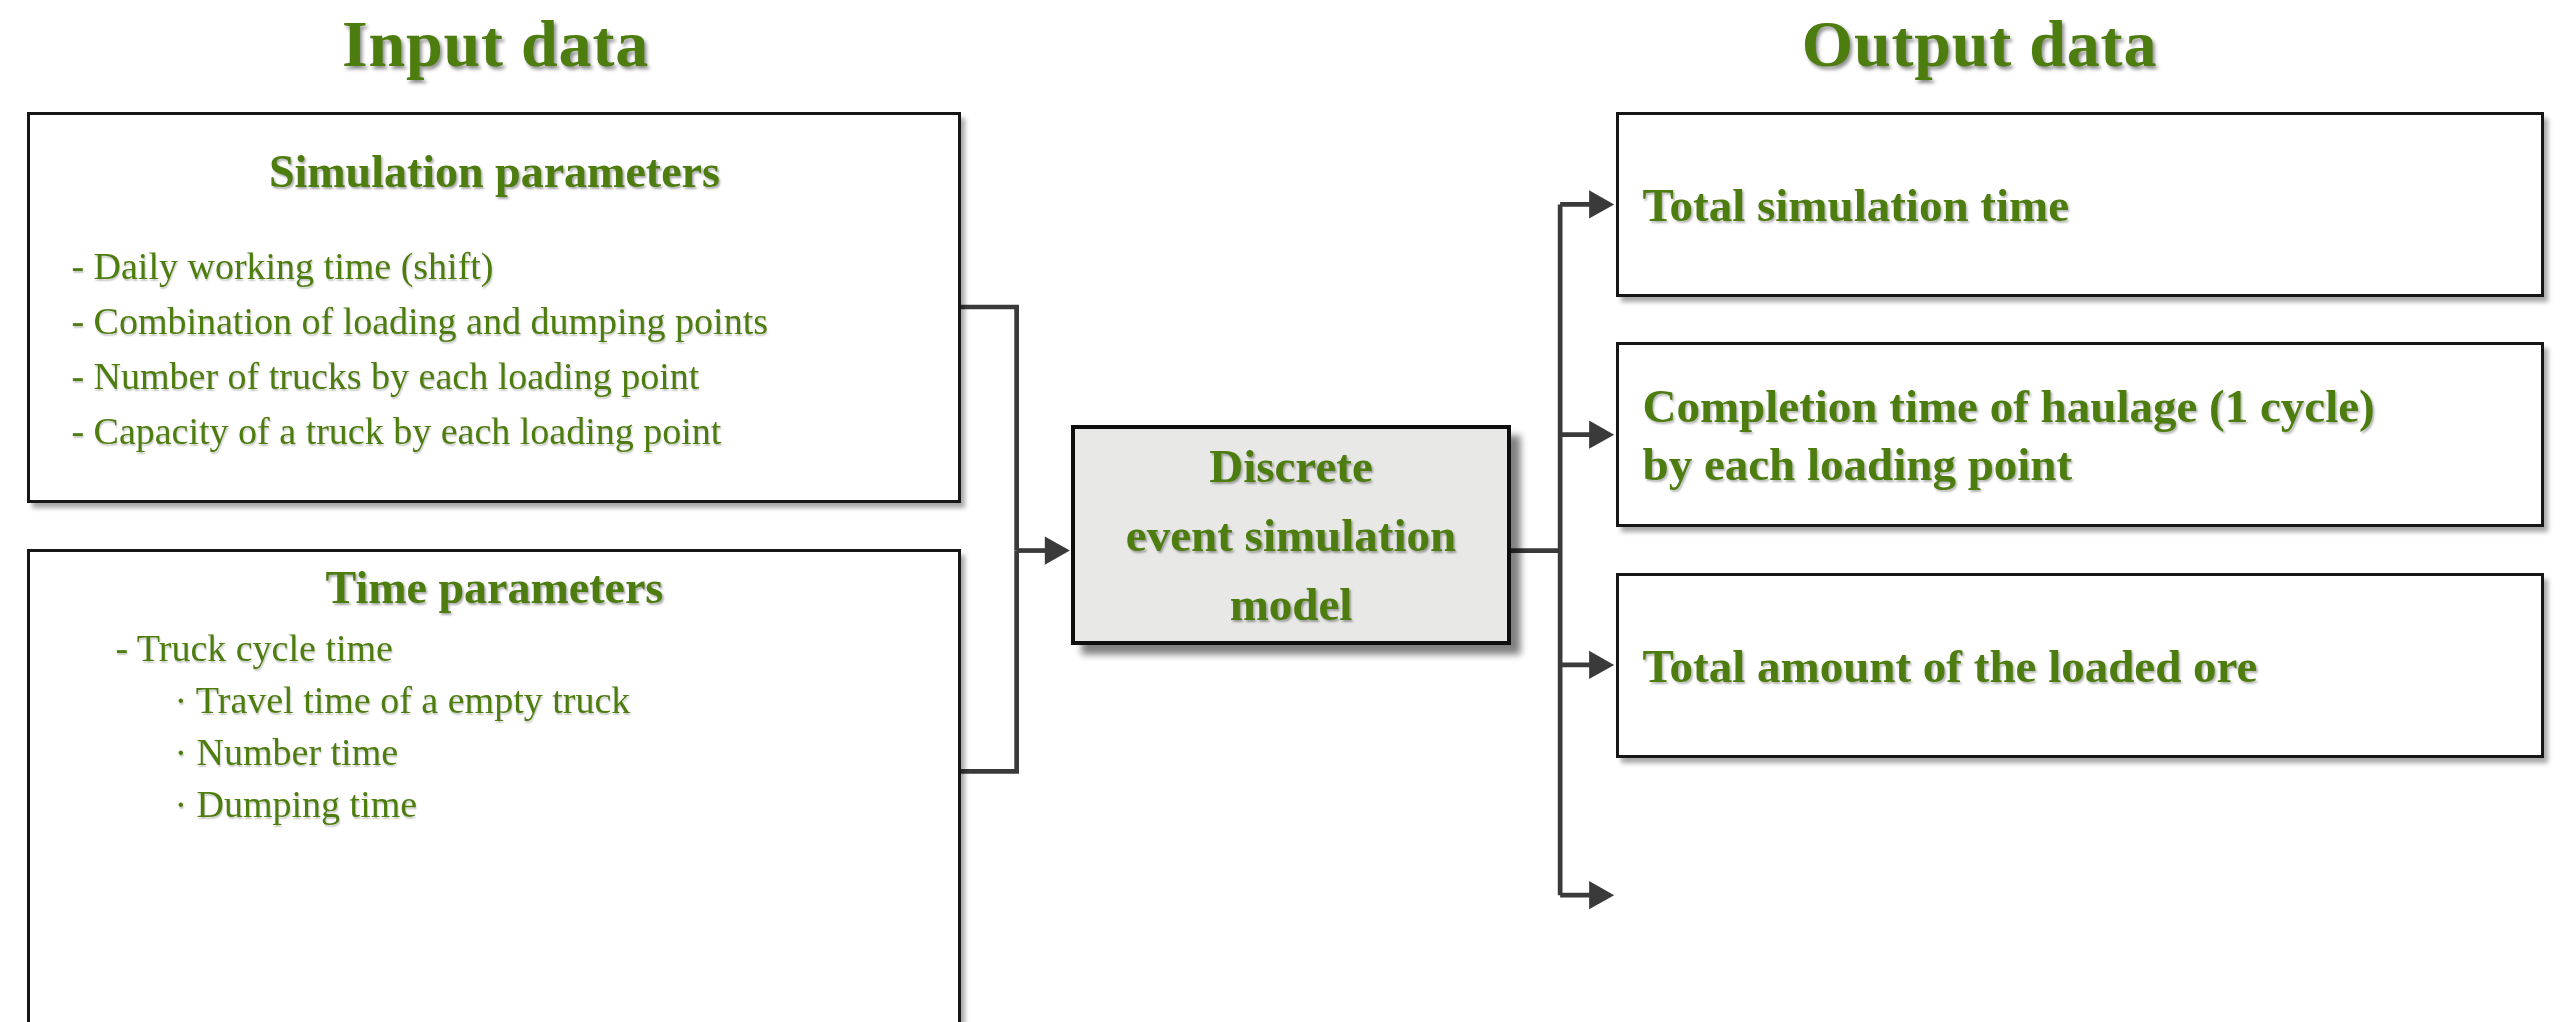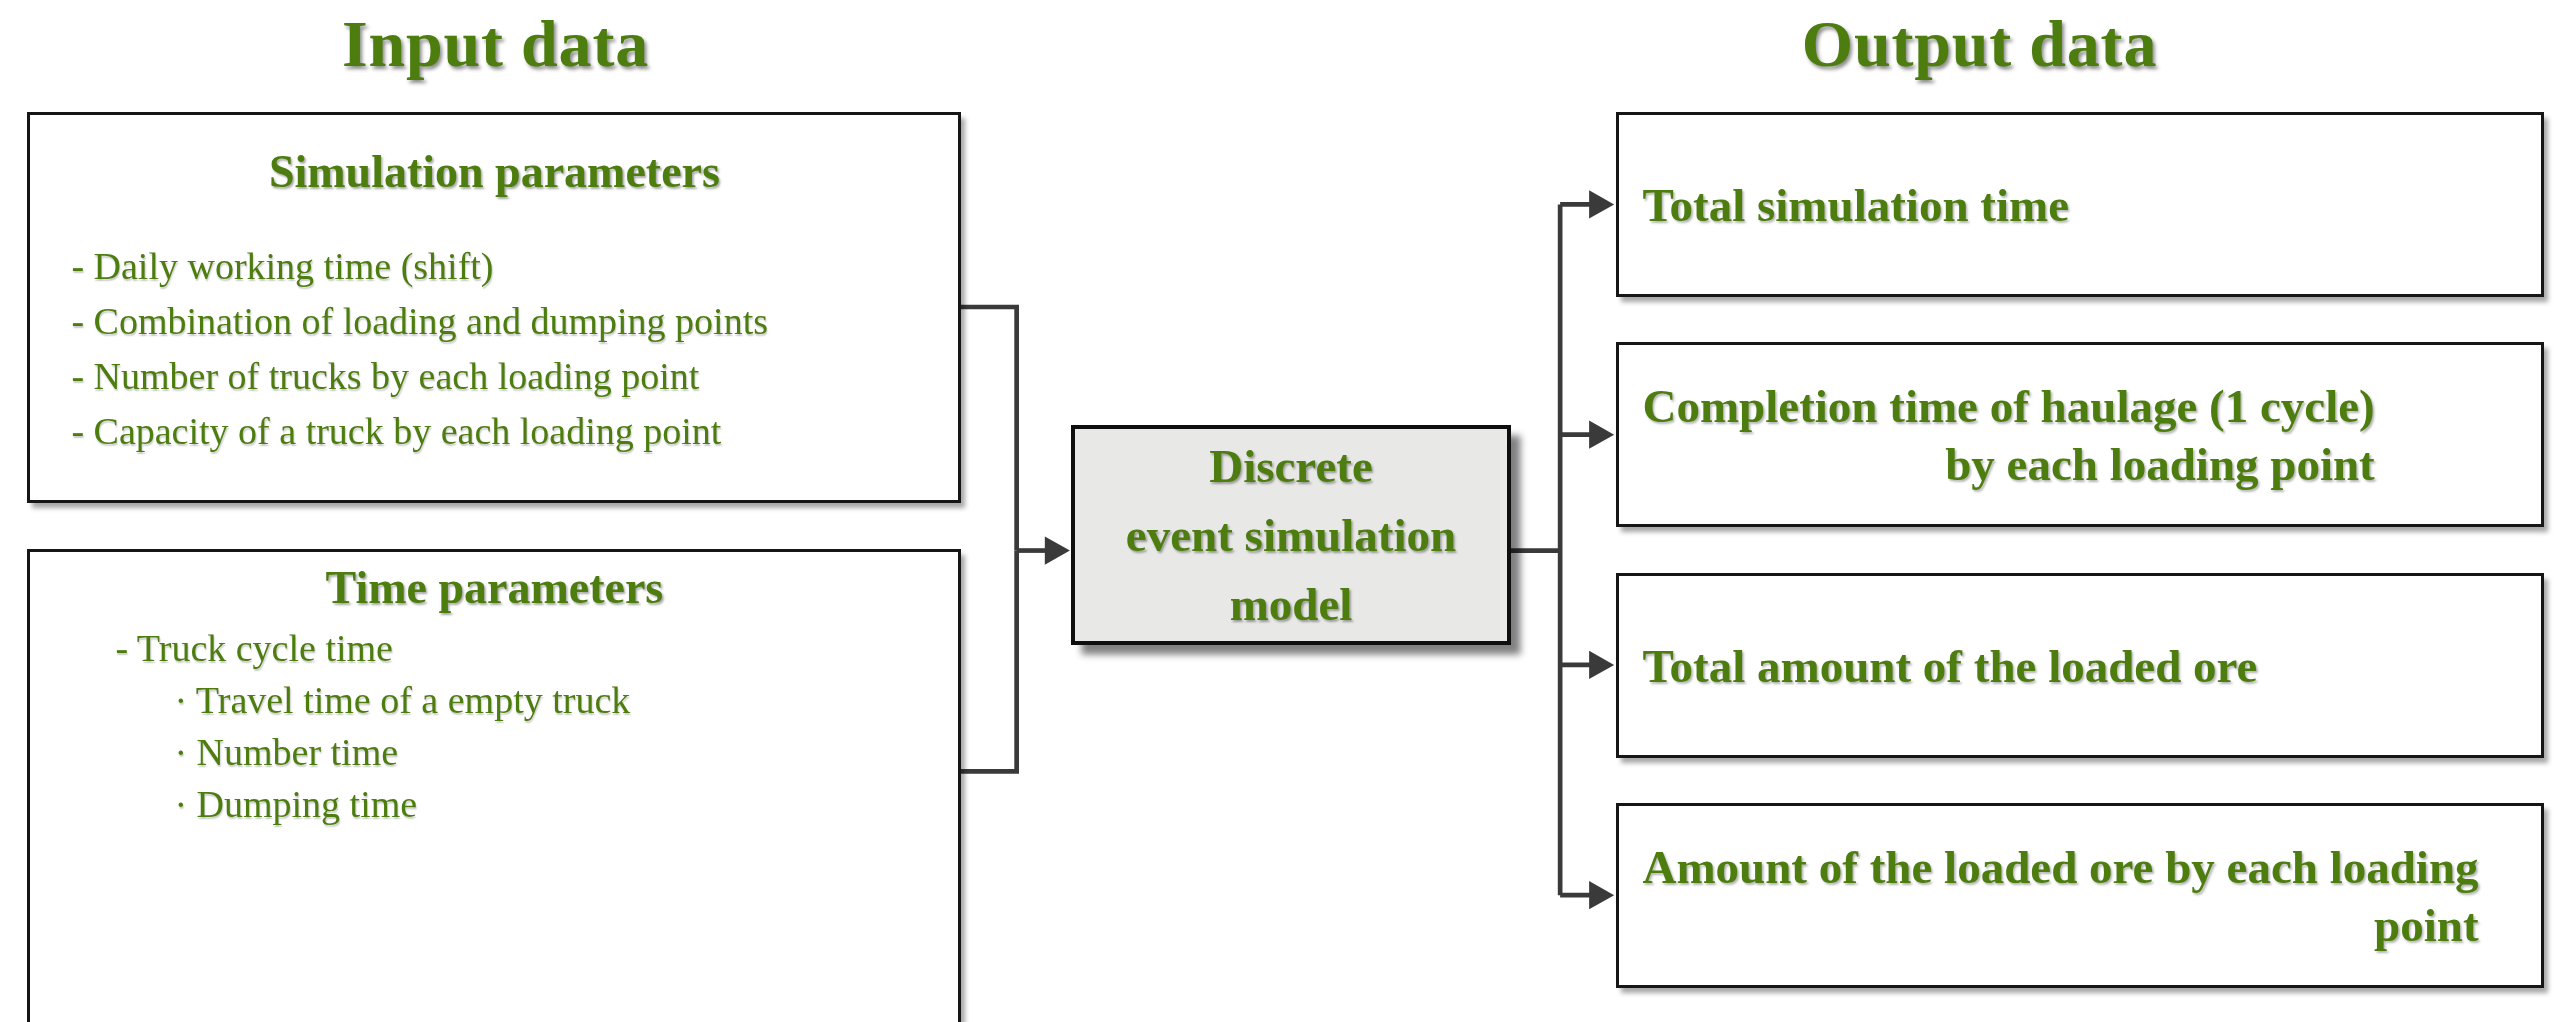--- a/index.html
+++ b/index.html
@@ -92,21 +92,20 @@
   .out2{top:342px;}
   .out3{top:573px;}
   .out4{top:803px;}
   .output-label{
     padding-left:23.5px;
     font-size:47px;
     font-weight:700;
     line-height:58px;
     white-space:pre-line;
     text-shadow:1.6px 2.3px 2.3px rgba(0,0,0,0.3);
-    text-align:right;
   }
 
   .connector-layer{
     position:absolute;
     left:0;top:0;width:2576px;height:1022px;
     pointer-events:none;
   }
   .connector-layer path{
     fill:none;
     stroke:#3a3a3a;
@@ -172,19 +171,15 @@
   <div class="out-box out1">
     <div class="output-label">Total simulation time</div>
   </div>
   <div class="out-box out2">
     <div class="output-label">Completion time of haulage (1 cycle)
 by each loading point</div>
   </div>
   <div class="out-box out3">
     <div class="output-label">Total amount of the loaded ore</div>
   </div>
-  <div class="out-box out4">
-    <div class="output-label">Amount of the loaded ore by each loading
-point</div>
-  </div>
 
 </div>
 
 
 </body></html>

